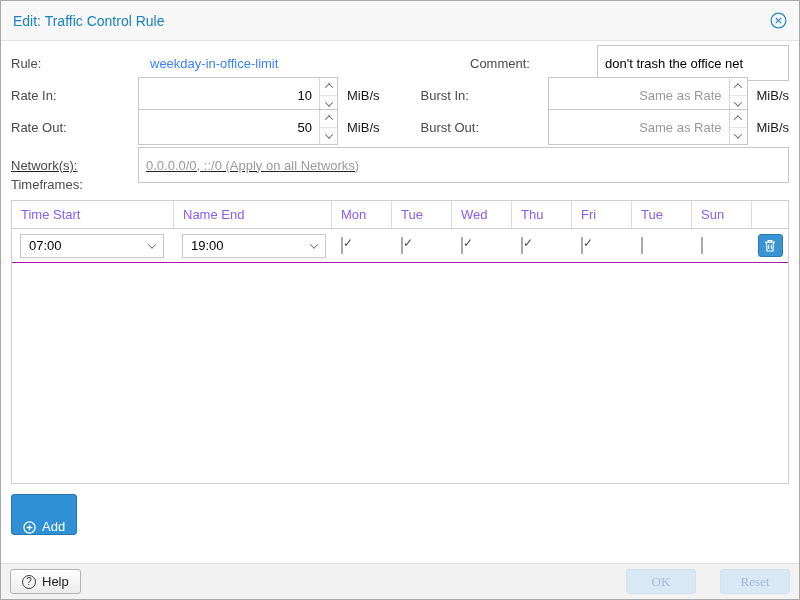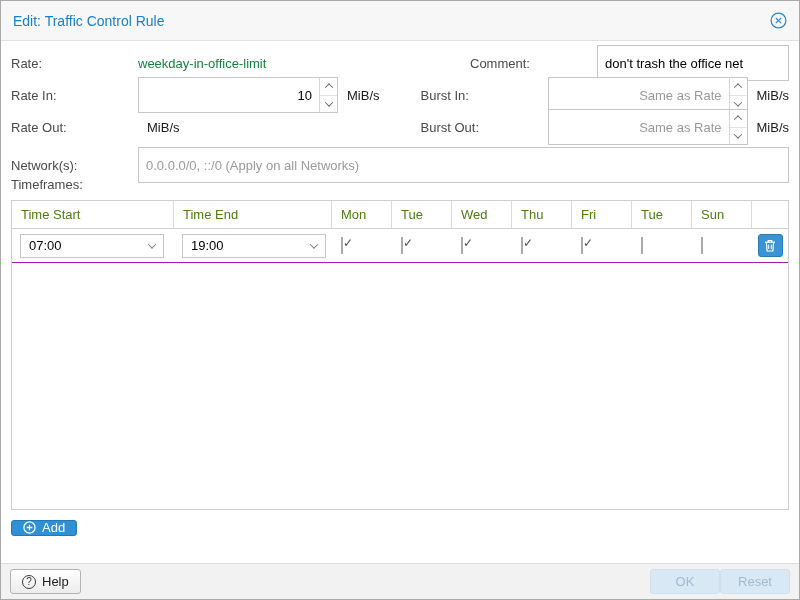--- a/index.html
+++ b/index.html
@@ -21,46 +21,46 @@
   .dlg-title { color:#1a80c8; font-size:14px; }
   .close-btn { margin-left:auto; cursor:pointer; display:flex; align-items:center; }
   
   .dlg-body { flex:1; display:flex; flex-direction:column; padding:10px 10px 0 10px; overflow:hidden; }
   .form-cols { display:flex; }
   .col { flex:1; display:flex; flex-direction:column; gap:8px; }
   .col.left { padding-right:14px; }
   .col.right { padding-left:4px;align-items:flex-end; }
   .frow { display:flex; align-items:center; height:24px; }
   .flabel { width:127px; flex:0 0 127px; color:#4a4a4a; }
-  .static-value { color:#15803d; }
+  .static-value { color:#3b82f6;margin-left:12px; }
   .tinput {
     height:24px; border:1px solid #c7c7c7; padding:17px 7px;
     font:inherit; color:#000; background:#fff; outline:none;
   }
   .tinput::placeholder { color:#9a9a9a; opacity:1; }
   .spin-wrap { position:relative; width:200px; flex:0 0 200px; }
   .spin-wrap .tinput { width:100%; text-align:right; padding-right:25px; }
   .spinners {
     position:absolute; right:1px; top:1px; bottom:1px; width:18px;
     border-left:1px solid #d6d6d6; display:flex; flex-direction:column; background:#fff;
   }
   .spin { flex:1; display:flex; align-items:center; justify-content:center; cursor:pointer; }
   .spin + .spin { border-top:1px solid #e4e4e4; }
   .chev-up, .chev-dn { width:6px; height:6px; border-left:1.4px solid #6d6d6d; border-top:1.4px solid #6d6d6d; }
   .chev-up { transform:rotate(45deg) translate(1px,1px); }
   .chev-dn { transform:rotate(225deg) translate(1px,1px); }
   .unit { margin-left:9px; color:#1a1a1a; }
   .comment-input { flex:1; }
-  .networks-row { margin-top:14px; }
+  .networks-row { margin-top:14px;text-decoration:underline; }
   .networks-row .tinput { flex:1; }
   .timeframes-label { color:#4a4a4a; }
   
   .tf-table { margin-top:8px; border:1px solid #cfcfcf; flex:1; display:flex; flex-direction:column; background:#fff; }
   .tf-head { display:flex; border-bottom:1px solid #cfcfcf; height:28px; flex:0 0 28px; align-items:center; }
-  .hc { height:100%; display:flex; align-items:center; padding:0 9px; border-right:1px solid #dadada; color:#4d7c0f; }
+  .hc { height:100%; display:flex; align-items:center; padding:0 9px; border-right:1px solid #dadada; color:#8b5cf6; }
   .c-start { width:162px; flex:0 0 162px; }
   .c-end { width:158px; flex:0 0 158px; }
   .c-day { width:60px; flex:0 0 60px; }
   .c-act { flex:1; border-right:none; }
   .tf-row { display:flex; align-items:center; height:34px; flex:0 0 34px; border-bottom:1px solid #a21caf; }
   .combo {
     margin-left:8px; width:144px; height:24px; border:1px solid #c7c7c7;
     display:flex; align-items:center; justify-content:space-between;
     padding:0 8px; background:#fff; cursor:pointer; color:#000;
   }
@@ -75,40 +75,40 @@
   }
   .trash-cell { flex:1; display:flex; justify-content:center; }
   .trash-btn {
     width:25px; height:23px; background:#3a94d3; border:1px solid #2a7ab3;
     border-radius:3px; display:flex; align-items:center; justify-content:center; cursor:pointer;
   }
   .tf-empty { flex:1; }
   
   .add-bar { margin-top:10px; margin-bottom:26px; flex:0 0 auto; }
   .add-btn {
-    display:inline-flex; align-items:center; gap:6px; height:16px; padding:0 11px;
+    display:inline-flex; align-items:flex-end; gap:6px; height:41px; padding:0 11px;
     background:#2f90d5; border:1px solid #2678ae; border-radius:3px;
     color:#fff; font:inherit; cursor:pointer;
   }
   
   .dlg-footer {
     height:36px; flex:0 0 36px; background:#f2f2f2; border-top:1px solid #ddd;
     display:flex; align-items:center; padding:0 9px;
   }
   .help-btn {
     display:inline-flex; align-items:center; gap:6px; height:25px; padding:0 11px;
     background:linear-gradient(#fefefe,#ececec); border:1px solid #b3b3b3;
     border-radius:3px; color:#222; font:inherit; cursor:pointer;
   }
   .qmark {
     width:14px; height:14px; border:1px solid #3c3c3c; border-radius:50%;
     display:flex; align-items:center; justify-content:center;
     font-size:10px; color:#3c3c3c;
   }
-  .footer-right { margin-left:auto; display:flex; gap:0; }
+  .footer-right { margin-left:auto; display:flex; gap:24px;font-family:Liberation Serif, serif; }
   .btn-muted {
     width:70px; height:25px; background:#d9e8f5; border:1px solid #cfe1ef;
     border-radius:3px; color:#a3bad0; font:inherit; cursor:pointer;
   }
 </style>
 </head>
 <body>
 
 <div class="dialog">
 
@@ -121,40 +121,51 @@
       </svg>
     </span>
   </div>
 
   <div class="dlg-body">
 
     <div class="form-cols">
 
       <div class="col left">
         <div class="frow">
-          <span class="flabel">Rate:</span>
+          <span class="flabel">Rule:</span>
           <span class="static-value">weekday-in-office-limit</span>
         </div>
         <div class="frow">
           <span class="flabel">Rate In:</span>
           <span class="spin-wrap">
             <input class="tinput" value="10" style="">
             <span class="spinners">
               <span class="spin">
                   <span class="chev-up"></span>
                 </span>
               <span class="spin">
                   <span class="chev-dn"></span>
                 </span>
             </span>
           </span>
           <span class="unit">MiB/s</span>
         </div>
         <div class="frow">
           <span class="flabel">Rate Out:</span>
+          <span class="spin-wrap">
+            <input class="tinput" value="50" style="">
+            <span class="spinners">
+              <span class="spin">
+                  <span class="chev-up"></span>
+                </span>
+              <span class="spin">
+                  <span class="chev-dn"></span>
+                </span>
+            </span>
+          </span>
           <span class="unit">MiB/s</span>
         </div>
       </div>
 
       <div class="col right">
         <div class="frow">
           <span class="flabel">Comment:</span>
           <input class="tinput comment-input" value="don't trash the office net" style="">
         </div>
         <div class="frow">
@@ -193,21 +204,21 @@
     <div class="frow networks-row">
       <span class="flabel">Network(s):</span>
       <input class="tinput" placeholder="0.0.0.0/0, ::/0 (Apply on all Networks)" style="">
     </div>
 
     <div class="timeframes-label">Timeframes:</div>
 
     <div class="tf-table">
       <div class="tf-head">
         <span class="hc c-start">Time Start</span>
-        <span class="hc c-end">Time End</span>
+        <span class="hc c-end">Name End</span>
         <span class="hc c-day">Mon</span>
         <span class="hc c-day">Tue</span>
         <span class="hc c-day">Wed</span>
         <span class="hc c-day">Thu</span>
         <span class="hc c-day">Fri</span>
         <span class="hc c-day">Tue</span>
         <span class="hc c-day">Sun</span>
         <span class="hc c-act"></span>
       </div>
 

